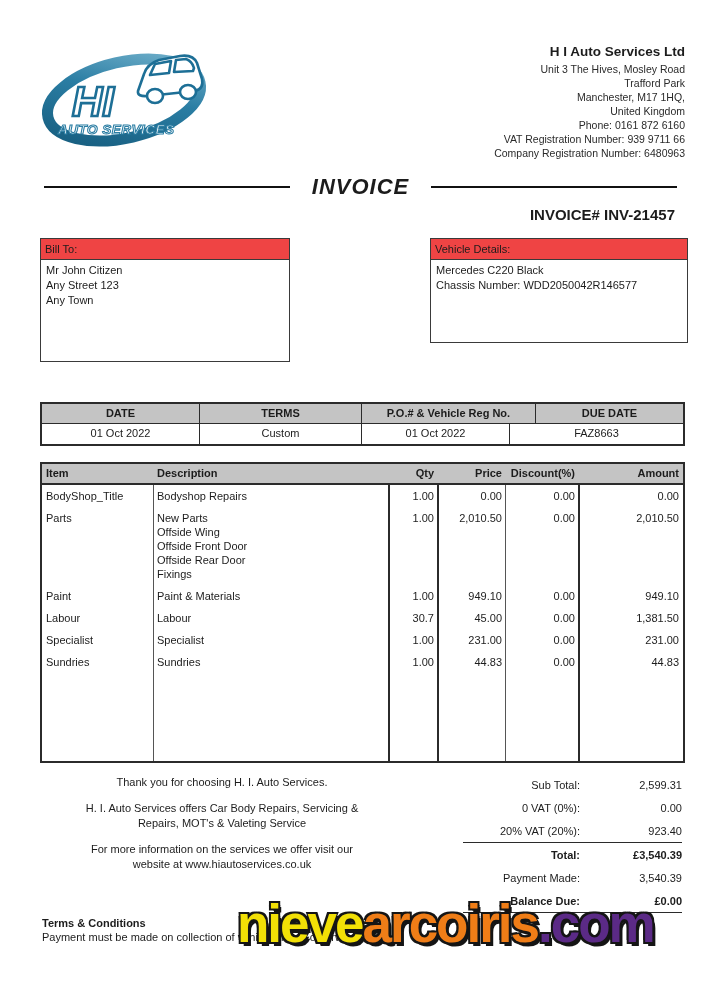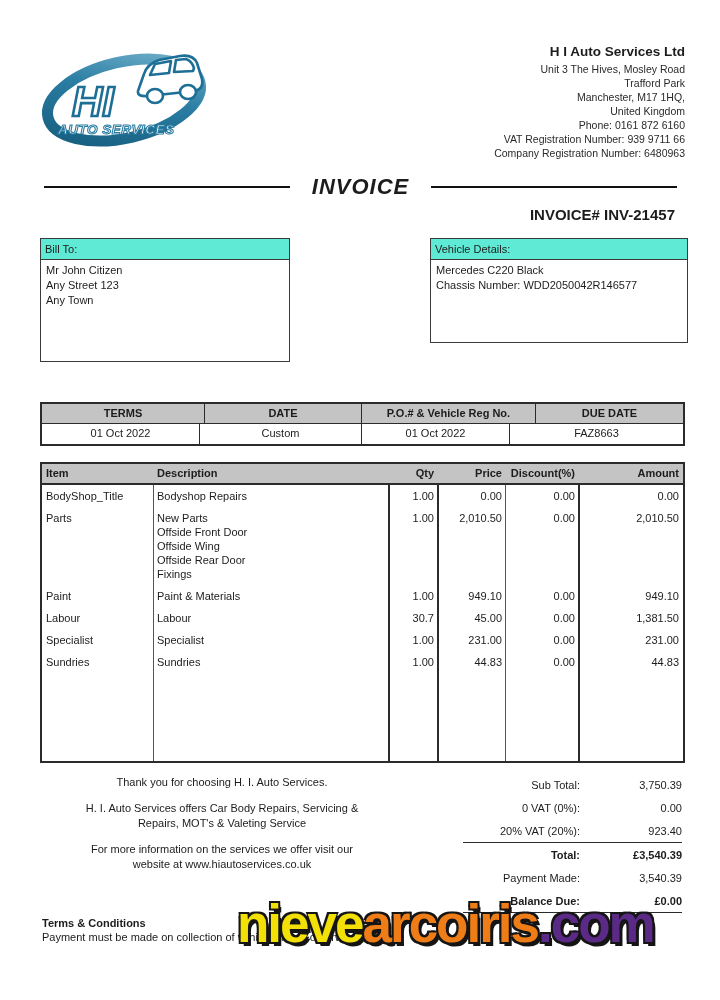--- a/index.html
+++ b/index.html
@@ -21,21 +21,21 @@
                display:flex; align-items:center; }
   .title-rule { flex:1; border-top:2.5px solid #111; }
   .title-text { font-size:22px; font-weight:bold; font-style:italic; letter-spacing:1px;
                 padding:0 22px; }
   .invoice-no { position:absolute; right:45px; top:206px; font-size:15px; font-weight:bold; }
 
   
   .box { position:absolute; border:1px solid #3a3a3a; background:#fff; box-sizing:border-box; }
   .box-bill { left:40px; top:238px; width:250px; height:124px; }
   .box-vehicle { left:430px; top:238px; width:258px; height:105px; }
-  .box-head { height:20px; line-height:20px; background:#5eead4; border-bottom:1px solid #3a3a3a;
+  .box-head { height:20px; line-height:20px; background:#ef4444; border-bottom:1px solid #3a3a3a;
               padding-left:4px; font-size:11px; }
   .box-body { padding:3px 5px; font-size:11px; line-height:15px; }
 
   
   .meta-table { position:absolute; left:40px; top:402px; width:645px;
                 border:2px solid #2b2b2b; box-sizing:border-box; }
   .meta-row { display:flex; }
   .meta-cell { box-sizing:border-box; height:20px; line-height:19px; text-align:center;
                font-size:11px; border-left:1px solid #2b2b2b; }
   .meta-cell:first-child { border-left:none; }
@@ -143,22 +143,22 @@
   <div class="box box-vehicle">
     <div class="box-head">Vehicle Details:</div>
     <div class="box-body" id="vehicle-lines">
         <div>Mercedes C220 Black</div>
         <div>Chassis Number: WDD2050042R146577</div>
       </div>
   </div>
 
   <div class="meta-table">
     <div class="meta-row meta-head" id="meta-head">
+        <div class="meta-cell mc0">DATE</div>
         <div class="meta-cell mc1">TERMS</div>
-        <div class="meta-cell mc0">DATE</div>
         <div class="meta-cell mc3">P.O.# &amp; Vehicle Reg No.</div>
         <div class="meta-cell mc2">DUE DATE</div>
       </div>
     <div class="meta-row" id="meta-vals">
         <div class="meta-cell mc0">01 Oct 2022</div>
         <div class="meta-cell mc1">Custom</div>
         <div class="meta-cell mc2">01 Oct 2022</div>
         <div class="meta-cell mc3">FAZ8663</div>
       </div>
   </div>
@@ -186,22 +186,22 @@
             </div>
             <div class="ic c-qty">1.00</div>
             <div class="ic c-price">0.00</div>
             <div class="ic c-disc">0.00</div>
             <div class="ic c-amt">0.00</div>
           </div>
           <div class="item-row">
             <div class="ic c-item">Parts</div>
             <div class="ic c-desc">
               <div class="desc-line">New Parts</div>
+              <div class="desc-line">Offside Wing</div>
               <div class="desc-line">Offside Front Door</div>
-              <div class="desc-line">Offside Wing</div>
               <div class="desc-line">Offside Rear Door</div>
               <div class="desc-line">Fixings</div>
             </div>
             <div class="ic c-qty">1.00</div>
             <div class="ic c-price">2,010.50</div>
             <div class="ic c-disc">0.00</div>
             <div class="ic c-amt">2,010.50</div>
           </div>
           <div class="item-row">
             <div class="ic c-item">Paint</div>
@@ -251,21 +251,21 @@
       <div class="note-p">Thank  you for choosing H. I. Auto Services.</div>
       <div class="note-p">H. I. Auto Services offers Car Body Repairs, Servicing &amp;
 Repairs, MOT's &amp; Valeting Service</div>
       <div class="note-p">For more information on the services we offer visit our
 website at www.hiautoservices.co.uk</div>
     </div>
 
   <div class="totals" id="totals">
       <div class="total-row">
         <div class="t-label">Sub Total:</div>
-        <div class="t-value">3,750.39</div>
+        <div class="t-value">2,599.31</div>
       </div>
       <div class="total-row">
         <div class="t-label">0 VAT (0%):</div>
         <div class="t-value">0.00</div>
       </div>
       <div class="total-row">
         <div class="t-label">20% VAT (20%):</div>
         <div class="t-value">923.40</div>
       </div>
       <div class="t-rule"></div>

